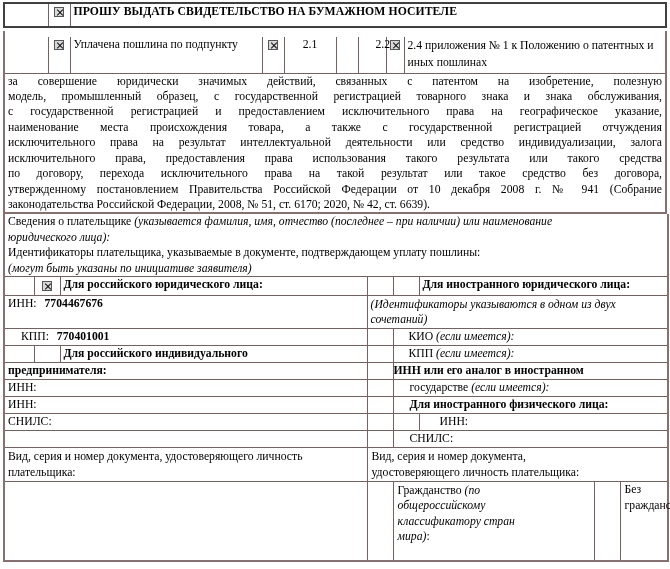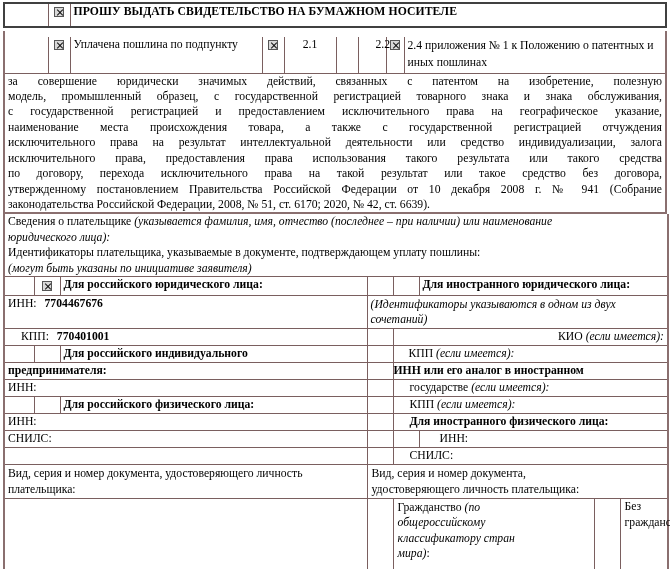--- a/index.html
+++ b/index.html
@@ -184,21 +184,21 @@
           <div>сочетаний)</div>
         </td>
       </tr>
 
       <tr style="height:17px;">
         <td colspan="3" style="border-left:none;padding-left:16px;">
           <span>КПП:</span>
           <span class="bold" style="margin-left:5px;">770401001</span>
         </td>
         <td></td>
-        <td colspan="4" class="cellpad" style="border-right:none;text-align:right;">
+        <td colspan="4" class="cellpad" style="border-right:none;">
           <span style="margin-left:12px;">КИО</span>
           <span class="ital">(если имеется):</span>
         </td>
       </tr>
 
       <tr style="height:17px;">
         <td style="border-left:none;"></td>
         <td class="cbxcell"></td>
         <td class="bold cellpad">Для российского индивидуального</td>
         <td></td>
@@ -219,30 +219,20 @@
           <span>ИНН:</span>
           <span class="bold" style="margin-left:5px;"></span>
         </td>
         <td></td>
         <td colspan="4" class="cellpad" style="border-right:none;padding-left:16px;">
           <span>государстве</span>
           <span class="ital">(если имеется):</span>
         </td>
       </tr>
 
-      <tr style="height:17px;">
-        <td style="border-left:none;"></td>
-        <td class="cbxcell"></td>
-        <td class="bold cellpad">Для российского физического лица:</td>
-        <td></td>
-        <td colspan="4" class="cellpad" style="border-right:none;padding-left:16px;">
-          <span>КПП</span>
-          <span class="ital">(если имеется):</span>
-        </td>
-      </tr>
 
       <tr style="height:17px;">
         <td colspan="3" style="border-left:none;">
           <span>ИНН:</span>
           <span class="bold" style="margin-left:5px;"></span>
         </td>
         <td></td>
         <td colspan="4" class="bold cellpad" style="border-right:none;padding-left:16px;">Для иностранного физического лица:</td>
       </tr>
 

